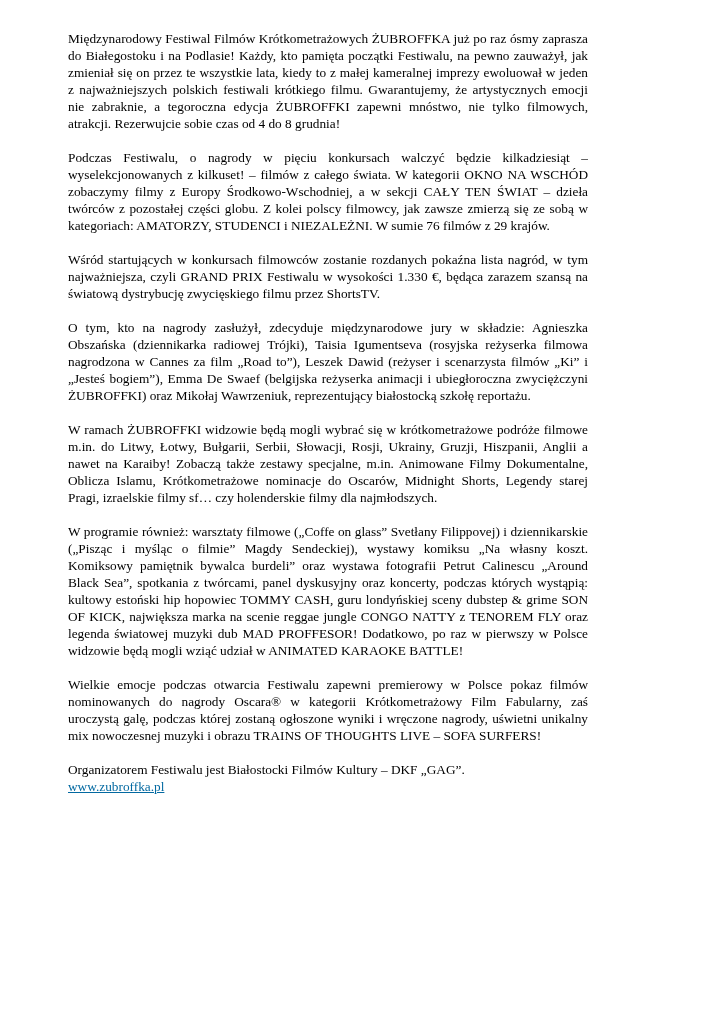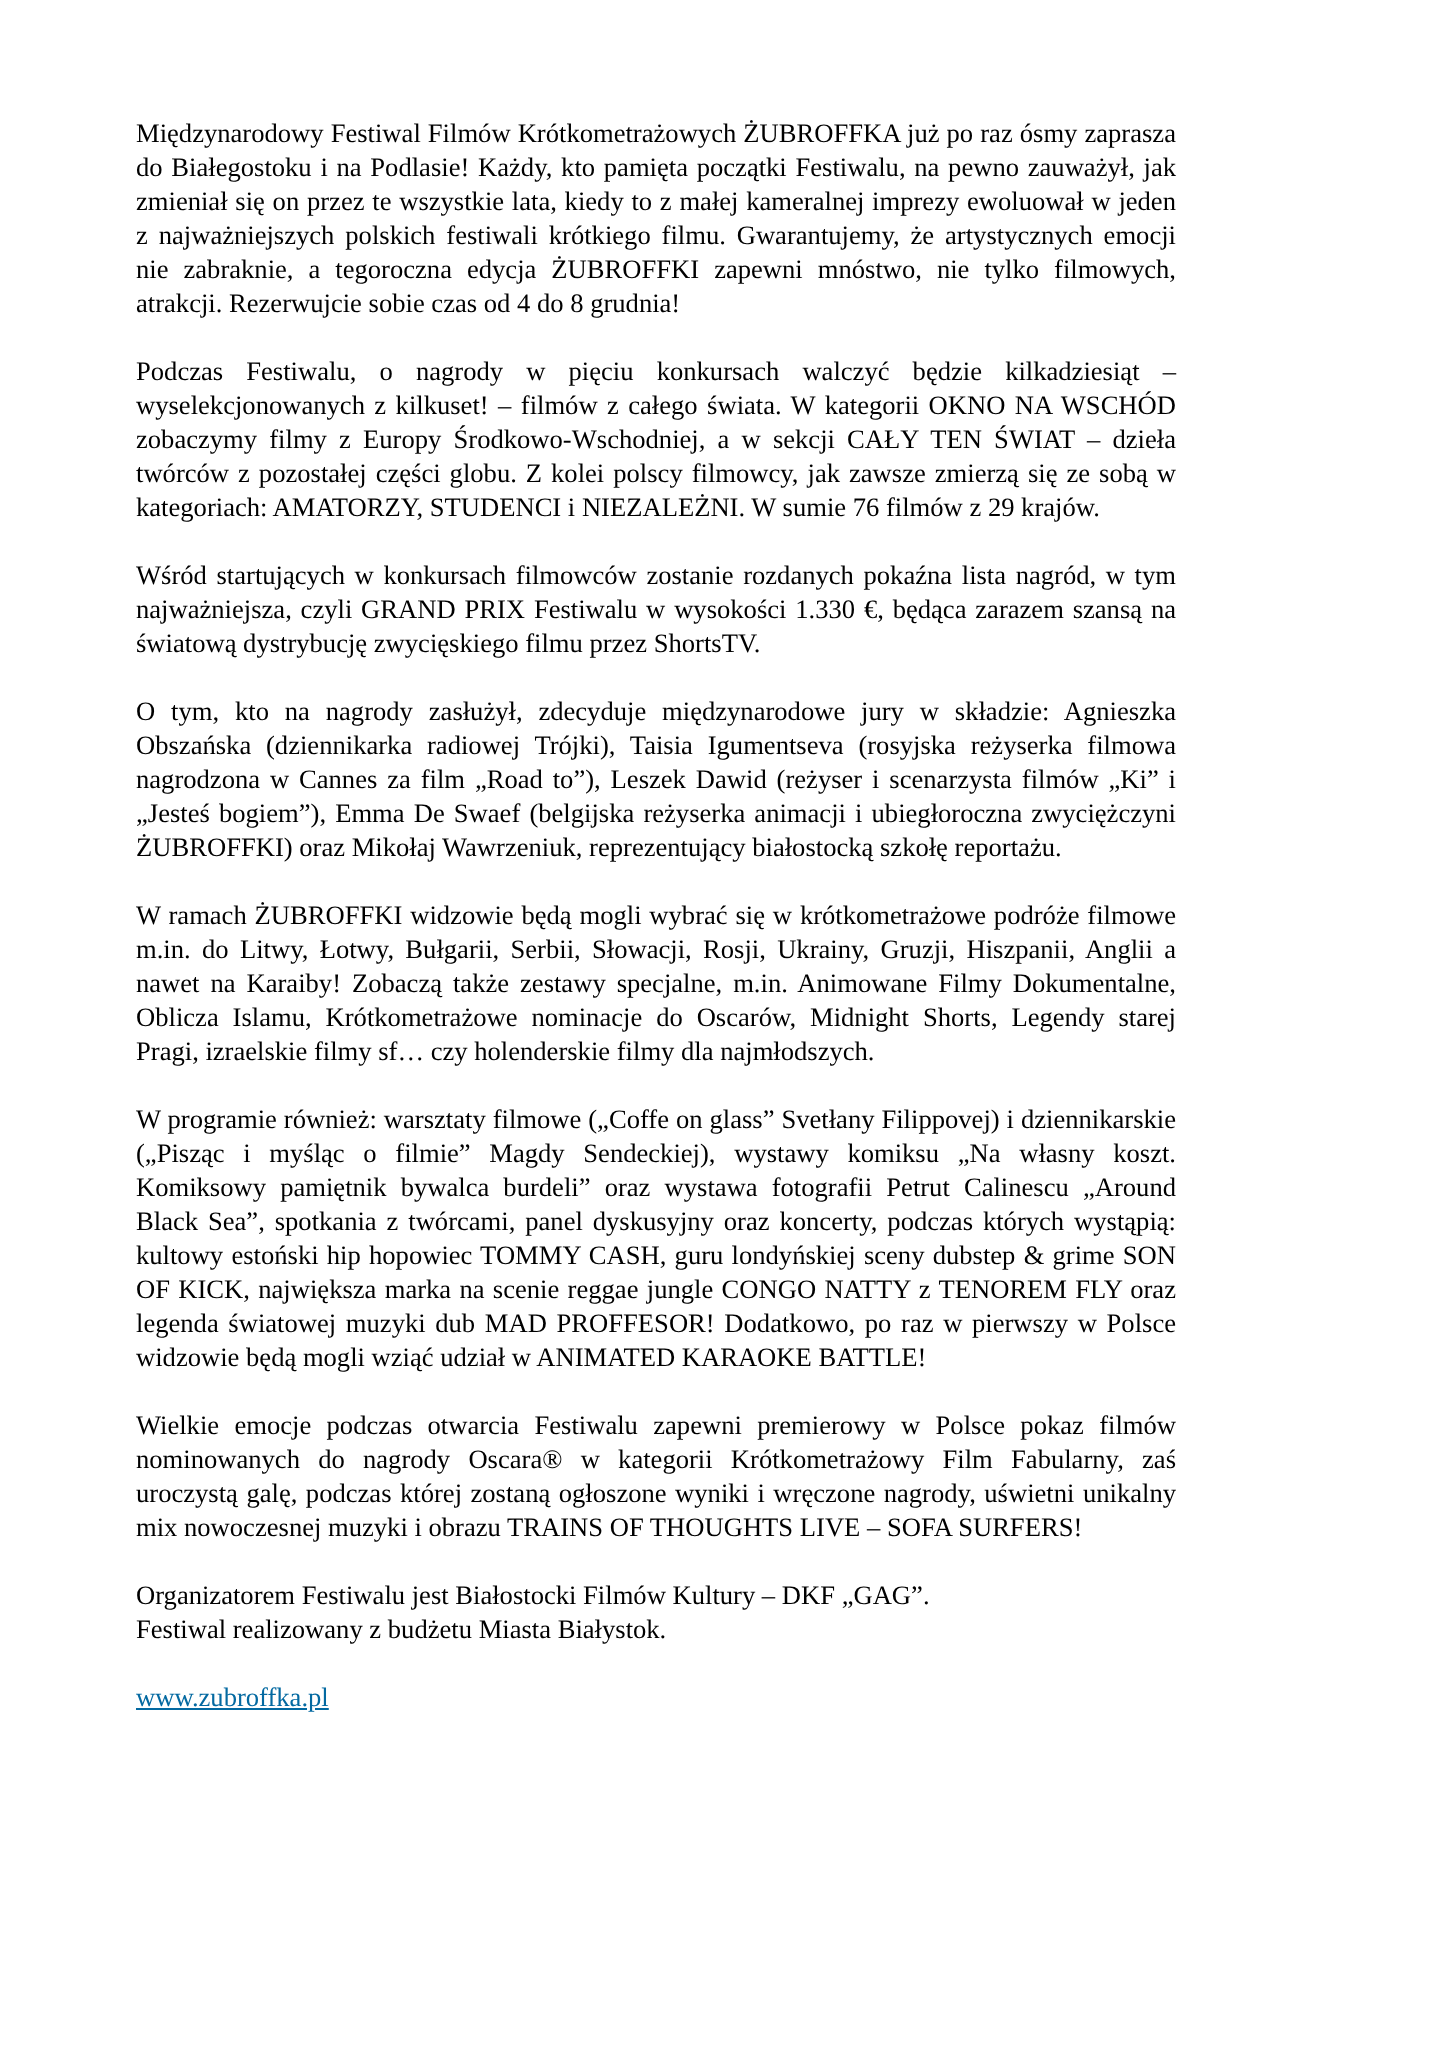--- a/index.html
+++ b/index.html
@@ -9,21 +9,21 @@
   }
   body {
     width: 724px;
     height: 1024px;
     overflow: hidden;
   }
   .page {
     box-sizing: border-box;
     width: 656px;
     height: 1024px;
-    padding: 58px 68px 40px 68px;
+    padding: 30px 68px 40px 68px;
     font-family: "Liberation Serif", "DejaVu Serif", serif;
     font-size: 13.3px;
     line-height: 17px;
     color: #000000;
     background: #ffffff;
   }
   p.para {
     margin: 0 0 17px 0;
     text-align: justify;
     text-justify: inter-word;
@@ -53,17 +53,16 @@
 
   <p class="para">O tym, kto na nagrody zasłużył, zdecyduje międzynarodowe jury w składzie: Agnieszka Obszańska (dziennikarka radiowej Trójki), Taisia Igumentseva (rosyjska reżyserka filmowa nagrodzona w Cannes za film „Road to”), Leszek Dawid (reżyser i scenarzysta filmów „Ki” i „Jesteś bogiem”), Emma De Swaef (belgijska reżyserka animacji i ubiegłoroczna zwyciężczyni ŻUBROFFKI) oraz Mikołaj Wawrzeniuk, reprezentujący białostocką szkołę reportażu.</p>
 
   <p class="para">W ramach ŻUBROFFKI widzowie będą mogli wybrać się w krótkometrażowe podróże filmowe m.in. do Litwy, Łotwy, Bułgarii, Serbii, Słowacji, Rosji, Ukrainy, Gruzji, Hiszpanii, Anglii a nawet na Karaiby! Zobaczą także zestawy specjalne, m.in. Animowane Filmy Dokumentalne, Oblicza Islamu, Krótkometrażowe nominacje do Oscarów, Midnight Shorts, Legendy starej Pragi, izraelskie filmy sf… czy holenderskie filmy dla najmłodszych.</p>
 
   <p class="para">W programie również: warsztaty filmowe („Coffe on glass” Svetłany Filippovej)  i dziennikarskie („Pisząc i myśląc o filmie” Magdy Sendeckiej), wystawy komiksu „Na własny koszt. Komiksowy pamiętnik bywalca burdeli” oraz wystawa fotografii Petrut Calinescu „Around Black Sea”, spotkania z twórcami, panel dyskusyjny oraz koncerty, podczas których wystąpią: kultowy estoński hip hopowiec TOMMY CASH, guru londyńskiej sceny dubstep &amp; grime SON OF KICK, największa marka na scenie reggae jungle CONGO NATTY z TENOREM FLY oraz legenda światowej muzyki dub MAD PROFFESOR! Dodatkowo, po raz w pierwszy w Polsce widzowie będą mogli wziąć udział w ANIMATED KARAOKE BATTLE!</p>
 
   <p class="para">Wielkie emocje podczas otwarcia Festiwalu zapewni premierowy w Polsce pokaz filmów nominowanych do nagrody Oscara® w kategorii Krótkometrażowy Film Fabularny, zaś uroczystą galę, podczas której zostaną ogłoszone wyniki i wręczone nagrody, uświetni unikalny mix nowoczesnej muzyki i obrazu TRAINS OF THOUGHTS LIVE – SOFA SURFERS!</p>
 
   <p class="line">Organizatorem Festiwalu jest Białostocki Filmów Kultury – DKF „GAG”.</p>
-  <p class="line block-end">Festiwal realizowany z budżetu Miasta Białystok.</p>
 
   <p class="line"><a href="#" class="site-link">www.zubroffka.pl</a></p>
 
 </div>
 
 </body></html>

